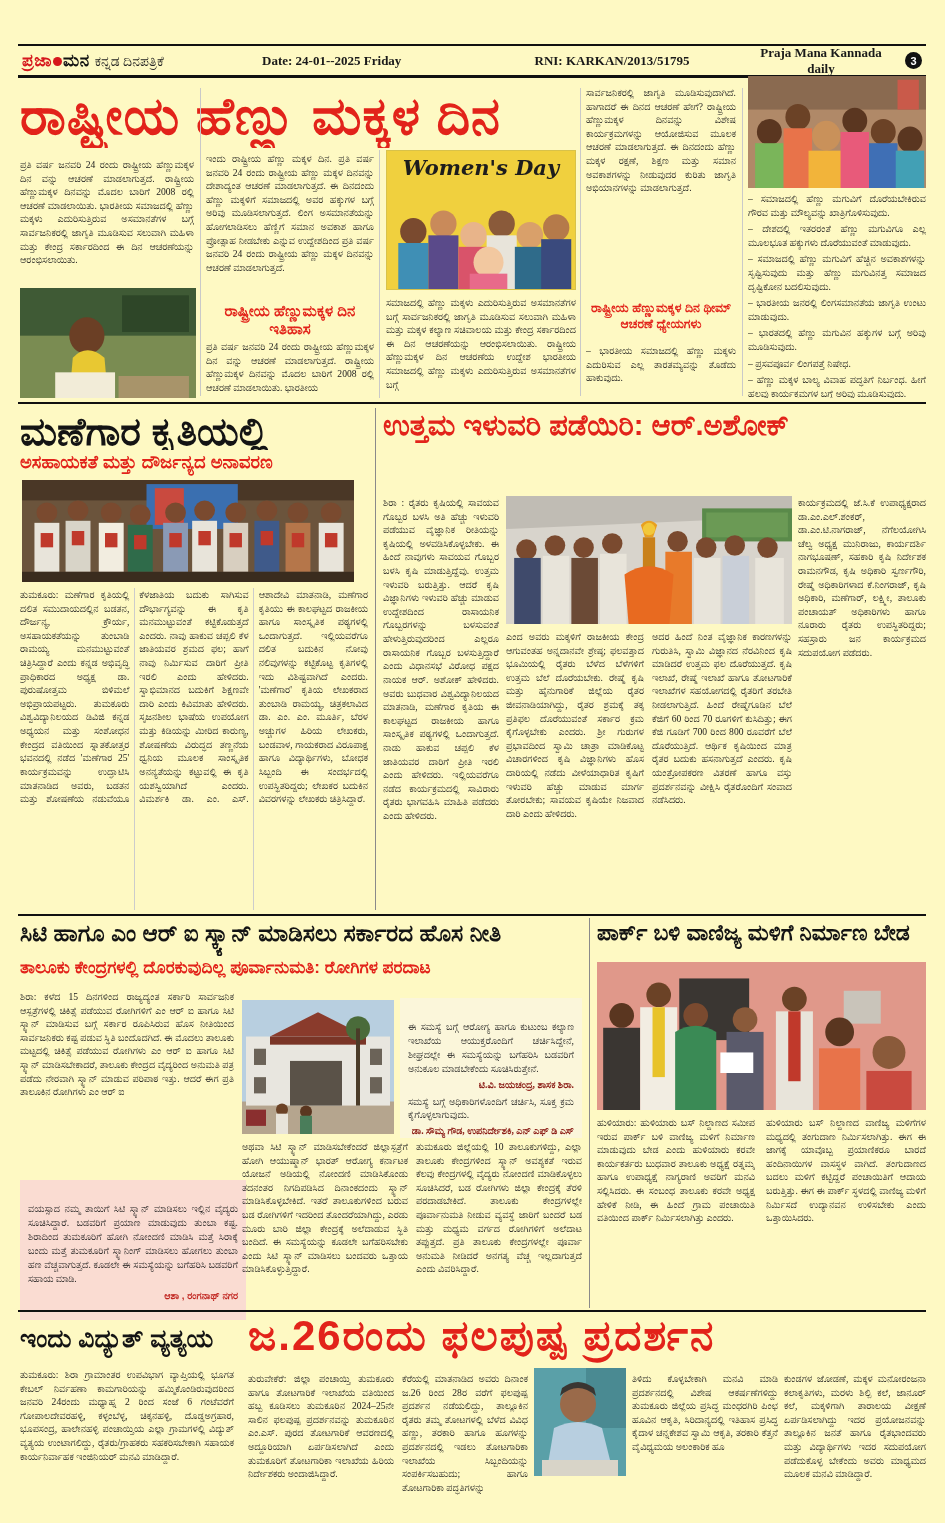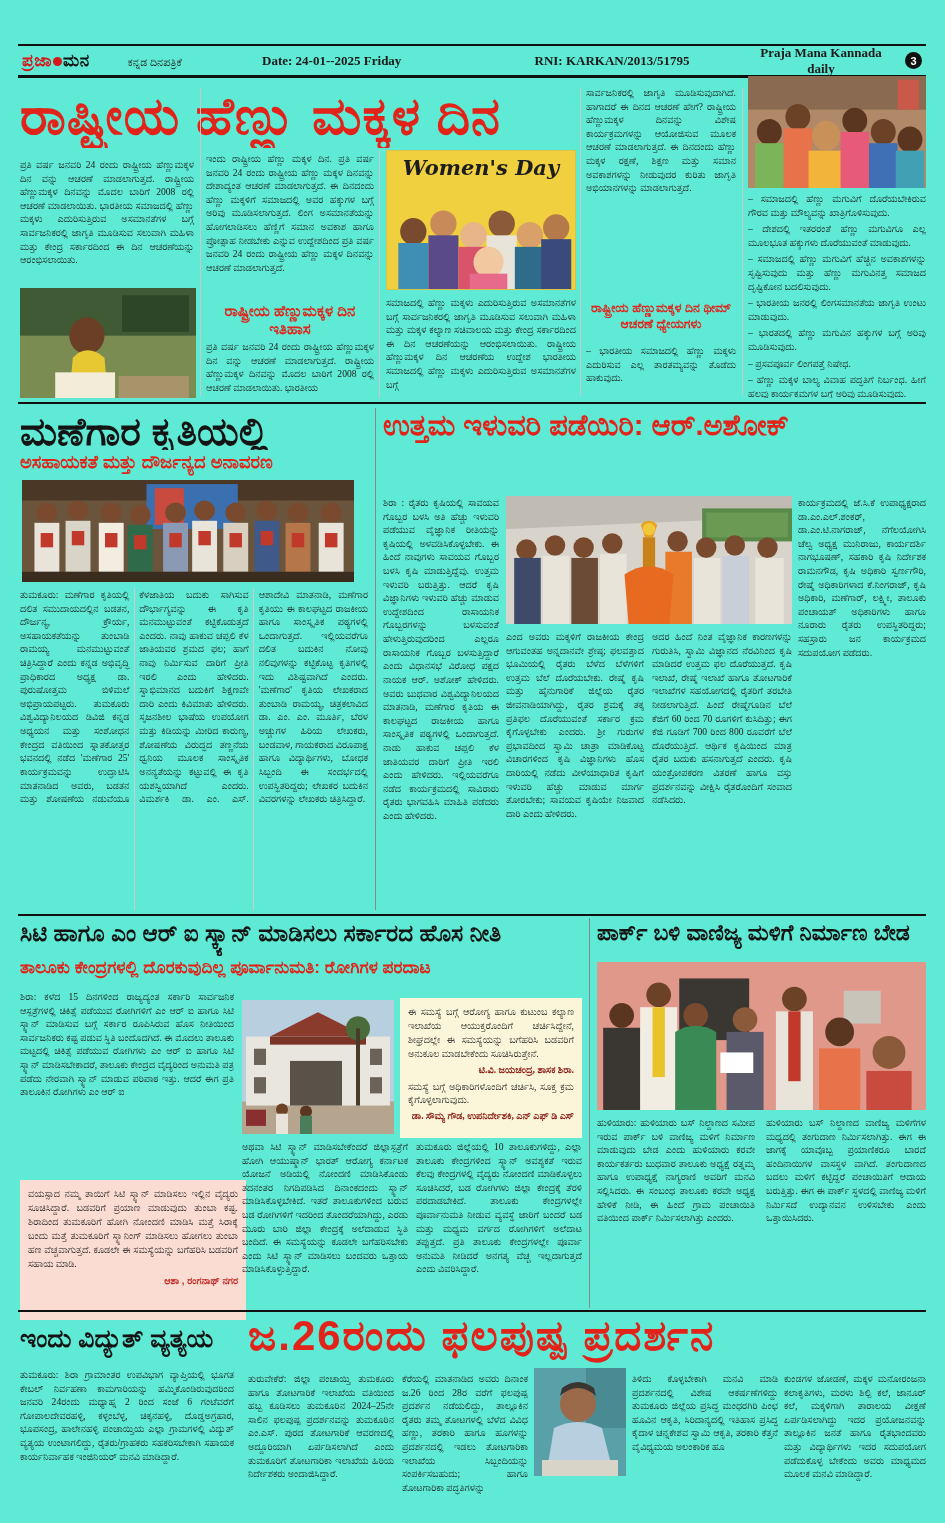--- a/index.html
+++ b/index.html
@@ -1,32 +1,32 @@
 <!DOCTYPE html>
 <html><head>
 <meta charset="utf-8">
 <style>
   * { margin:0; padding:0; box-sizing:border-box; }
   html,body { background:#e9e9e9; }
   .page {
     position:relative; width:945px; height:1523px; margin:0 auto;
-    background:#5eead4; overflow:hidden;
+    background:#fef9c3; overflow:hidden;
     font-family:"Liberation Serif", serif; color:#1a1a1a;
   }
   
   .masthead {
     position:absolute; left:18px; top:44px; width:908px; height:34px;
     border-top:2px solid #111; border-bottom:3px solid #111;
     display:flex; align-items:center; gap:10px; padding:0 4px;
   }
   .logo-wrap { display:flex; align-items:baseline; gap:5px; width:230px; }
   .logo-main { font-family:"Liberation Sans", sans-serif; font-weight:bold; font-size:17px; color:#111; letter-spacing:0.5px; }
   .logo-main .red { color:#d6171c; }
   .logo-emblem { width:9px; height:9px; border-radius:50%; background:#d6171c; display:inline-block; margin:0 1px; }
-  .logo-sub { font-size:11px; color:#222;margin-left:33px; }
+  .logo-sub { font-size:14px; color:#222; }
   .mast-date { width:215px; font-family:"Liberation Serif", serif; font-weight:bold; font-size:13px; }
   .mast-rni  { width:250px; text-align:center; font-weight:bold; font-size:13px; }
   .mast-name { flex:1; text-align:center; font-weight:bold; font-size:13px; }
   .page-badge {
     width:17px; height:17px; border-radius:50%; background:#111; color:#fff;
     font-family:"Liberation Sans", sans-serif; font-size:11px; font-weight:bold;
     display:flex; align-items:center; justify-content:center;
   }
   
   .abs { position:absolute; }
@@ -36,21 +36,21 @@
   }
   .headline-red { color:#e2231a; font-family:"Liberation Sans", sans-serif; font-weight:bold; overflow:hidden; }
   .headline-blk { color:#141414; font-family:"Liberation Sans", sans-serif; font-weight:bold; overflow:hidden; }
   .subhead-red { color:#e2231a; font-family:"Liberation Sans", sans-serif; font-weight:bold; text-align:center; overflow:hidden; }
   .hr-rule { border-top:2px solid #111; }
   .v-rule { border-left:1px solid #8a8a8a; }
   .v-hair { border-left:1px solid #c9c9c9; }
   .photo { overflow:hidden; background:#ccc; }
   .photo svg { display:block; width:100%; height:100%; }
   .bullets div { margin-bottom:3px; }
-  .quote-box { padding:7px 8px; font-size:9.6px; line-height:1.45; text-align:justify; overflow:hidden; }
+  .quote-box { padding:22px 8px; font-size:9.6px; line-height:1.45; text-align:justify; overflow:hidden; }
   .quote-sign { color:#c0231e; font-weight:bold; text-align:right; margin-top:4px; font-family:"Liberation Sans", sans-serif; }
   .q-sign-dark { color:#8a1a14; font-weight:bold; text-align:right; margin-top:2px; }
 </style>
 </head>
 <body>
 
 <div class="page">
 
   <div class="masthead">
     <div class="logo-wrap">

